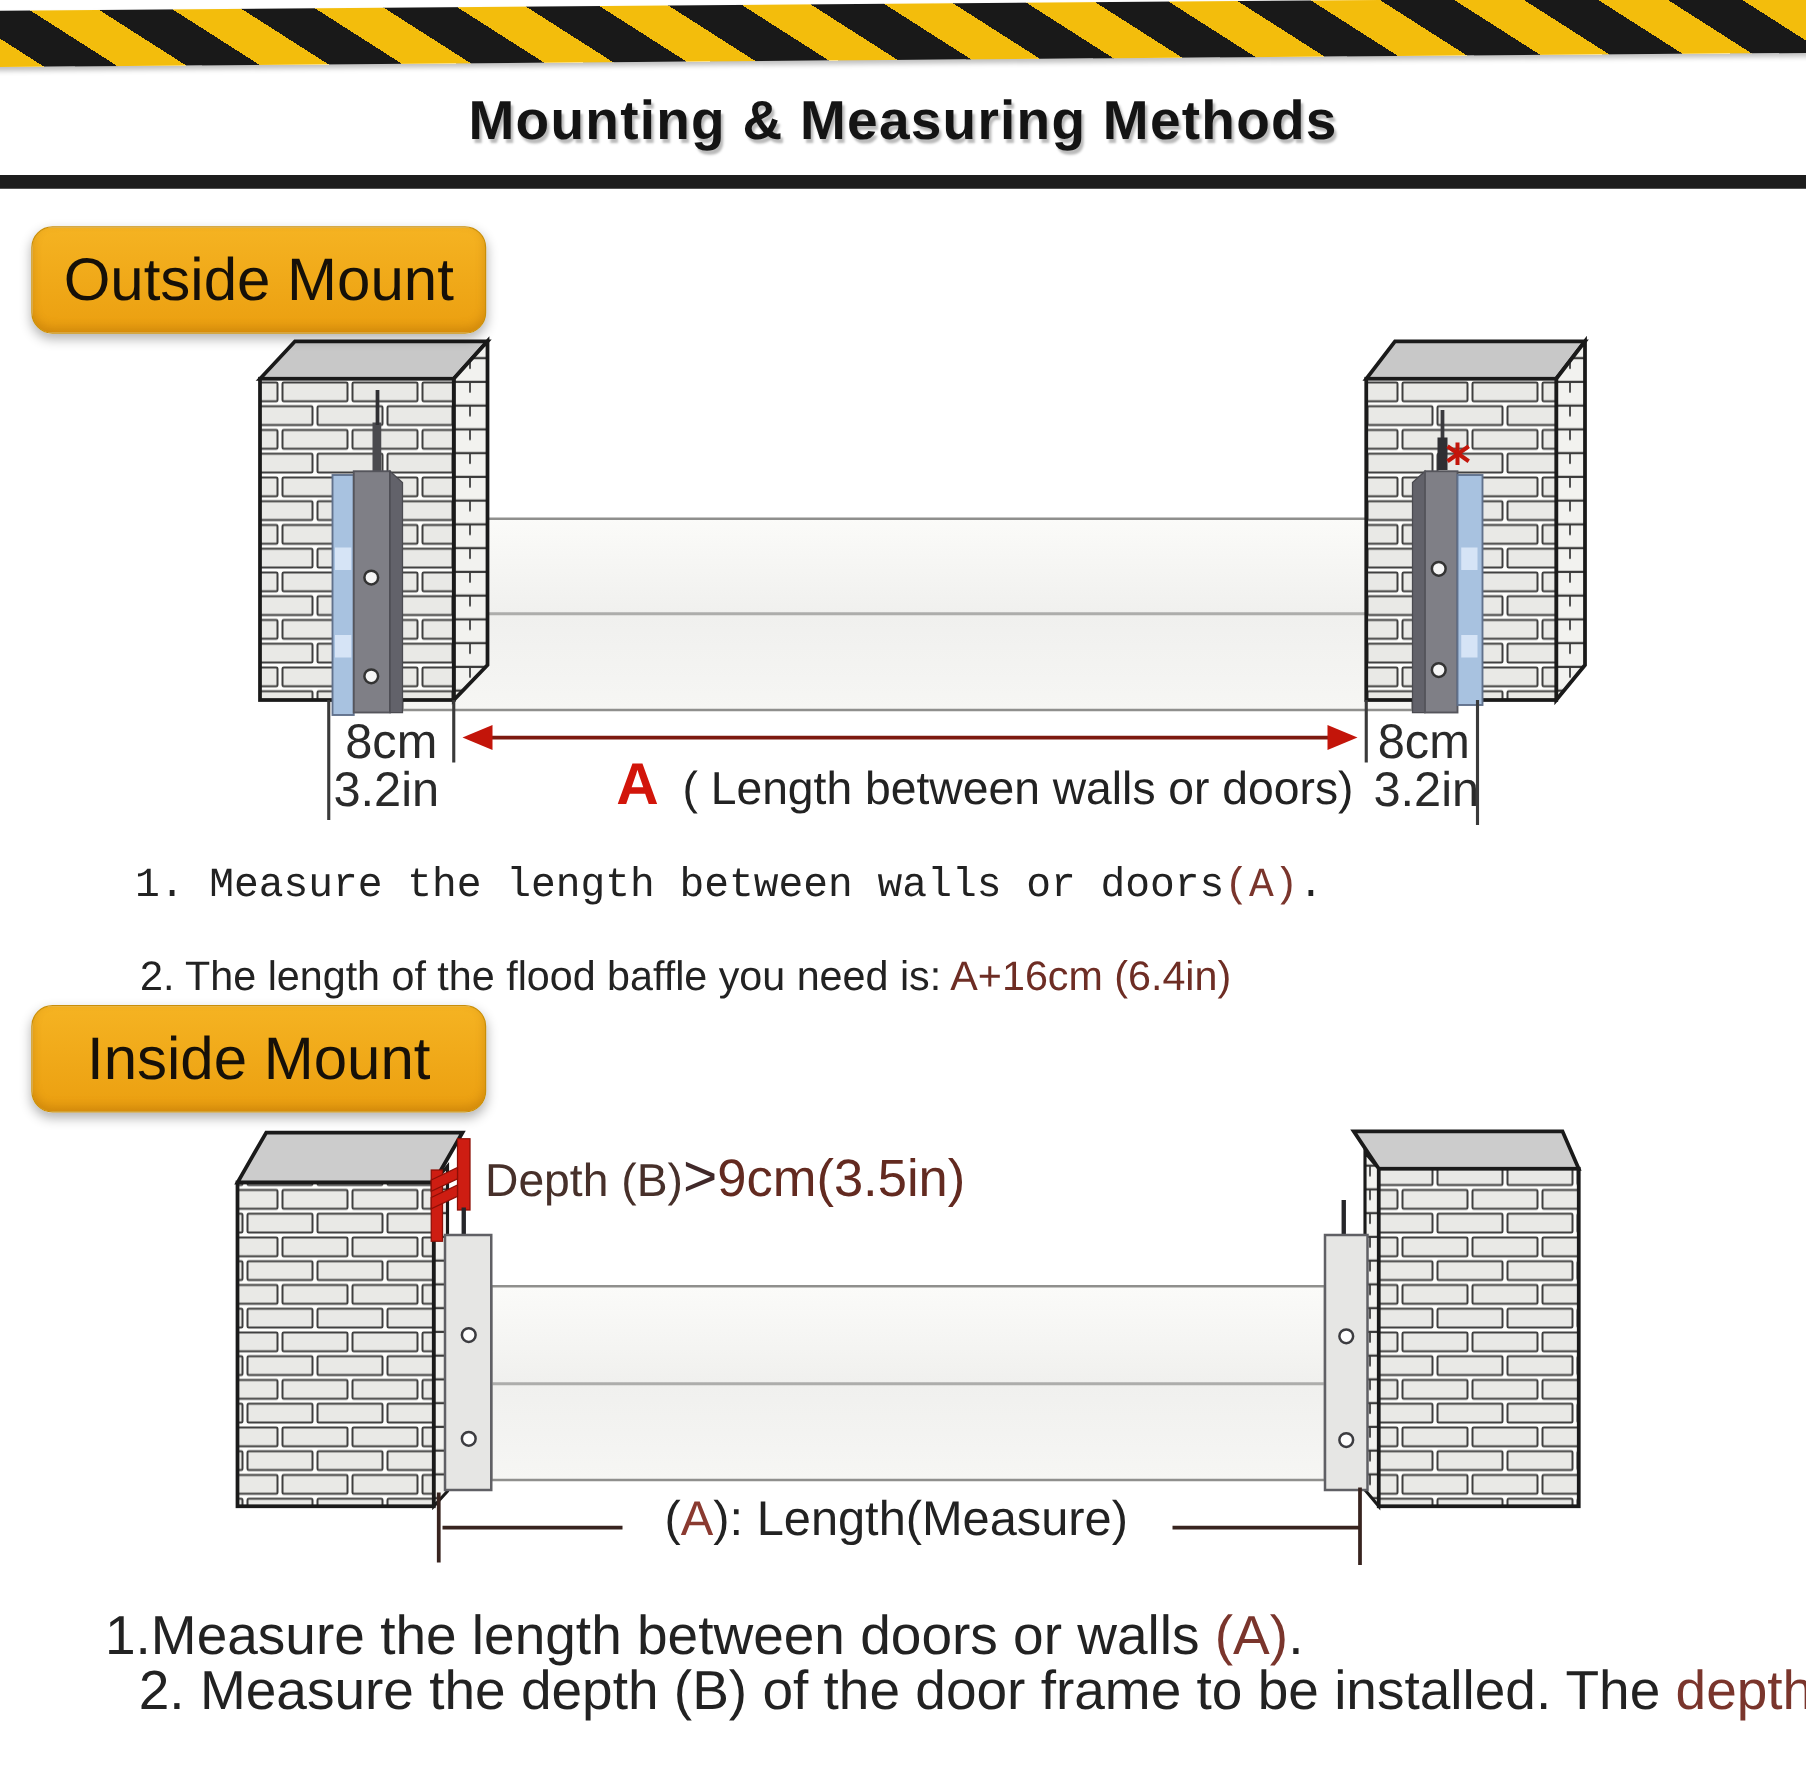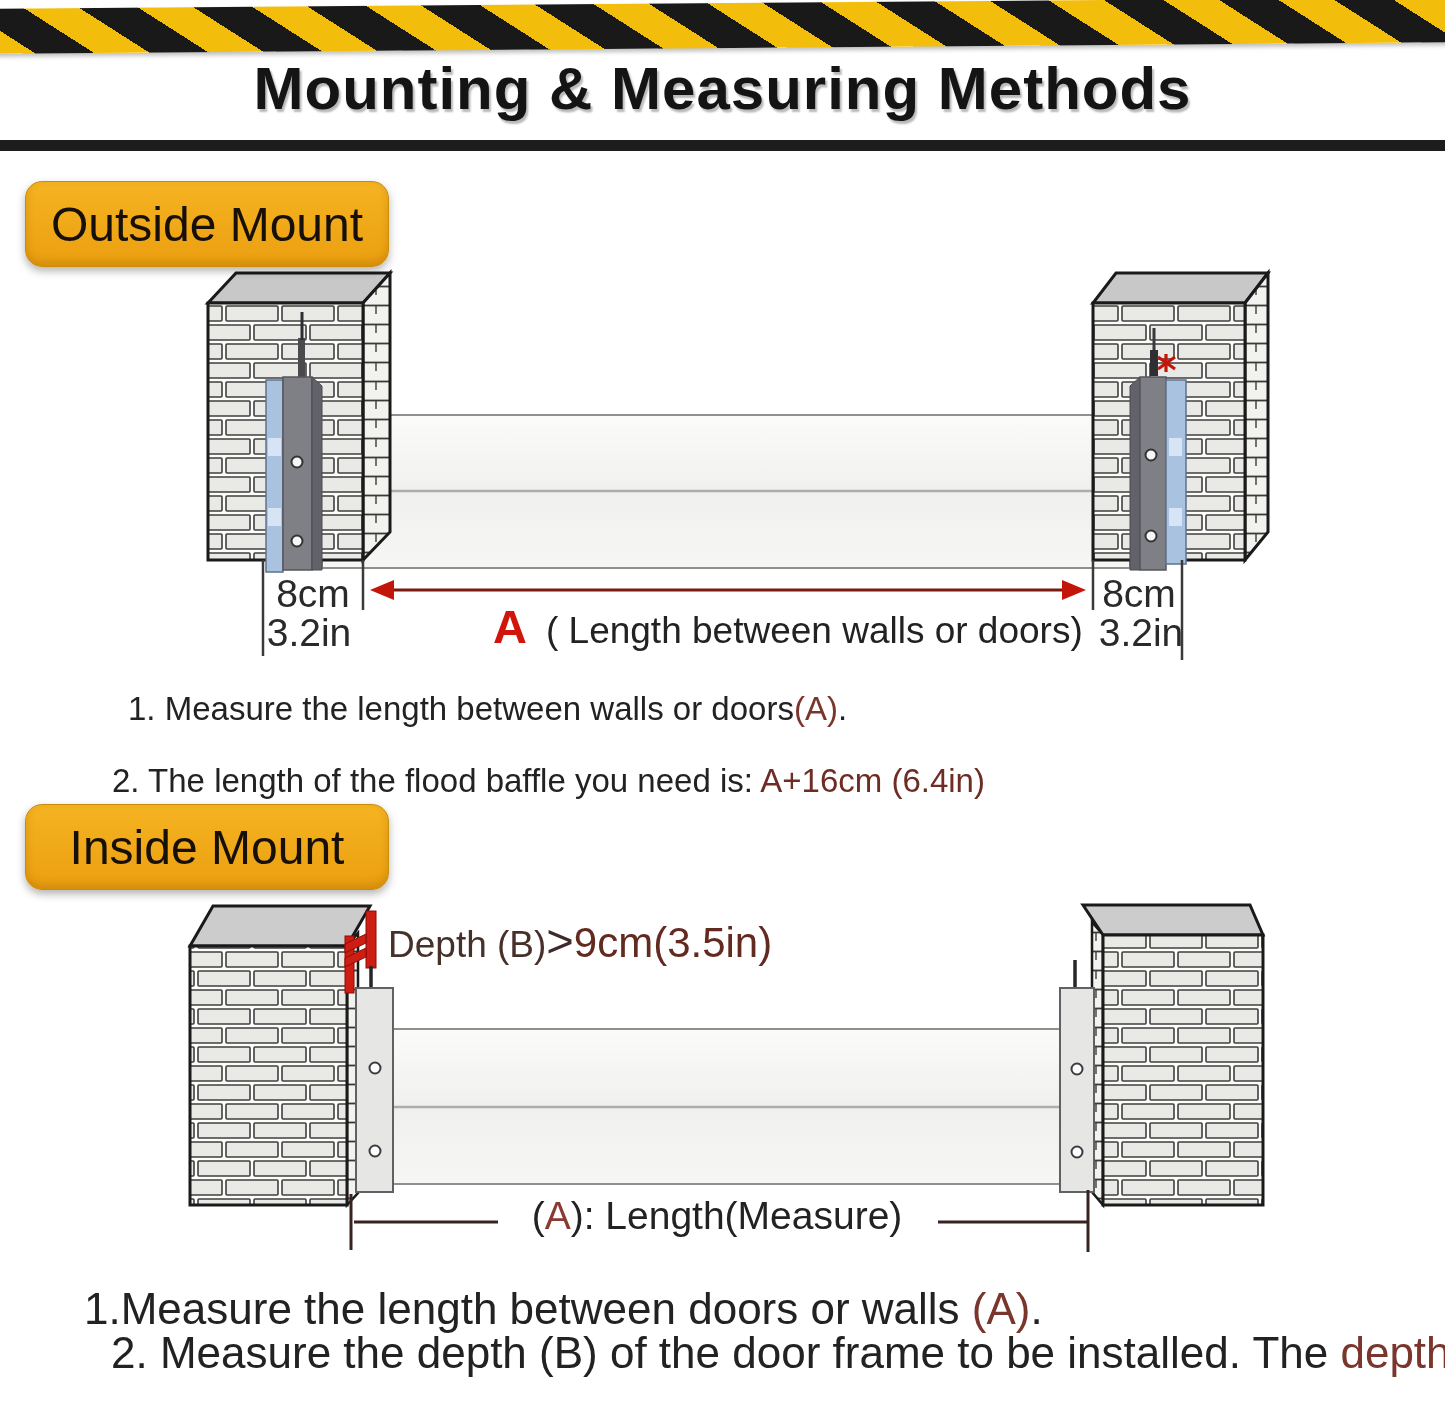--- a/index.html
+++ b/index.html
@@ -2,22 +2,22 @@
 <html><head>
 <meta charset="utf-8">
 <style>
   html,body{margin:0;padding:0;background:#ffffff;}
   #page{position:relative;width:1445px;height:1421px;background:#ffffff;overflow:hidden;
         font-family:"Liberation Sans", sans-serif;color:#1f1f1f;}
   
   #hazard{position:absolute;left:-20px;right:-20px;top:3px;height:45px;
           background:repeating-linear-gradient(33deg,#f3bd0c 0 30px,#191919 30px 62px);
           transform:rotate(-0.45deg);box-shadow:0 3px 4px rgba(0,0,0,0.25);z-index:3;}
-  #title{position:absolute;left:0;top:54px;width:100%;text-align:center;
-         font-size:60px;font-weight:bold;letter-spacing:1px;color:#141414;
+  #title{position:absolute;left:0;top:72px;width:100%;text-align:center;
+         font-size:44px;font-weight:bold;letter-spacing:1px;color:#141414;
          text-shadow:2px 3px 2px rgba(0,0,0,0.28);z-index:3;}
   #titlebar{position:absolute;left:0;top:140px;width:100%;height:11px;background:#1d1d1d;z-index:3;}
   
   .badge{position:absolute;left:25px;width:362px;height:84px;border-radius:17px;
          background:linear-gradient(#f5b322,#eb9f10);border:1px solid #c98e08;
          box-shadow:0 4px 9px rgba(0,0,0,0.30), inset 0 -4px 8px rgba(150,85,0,0.30);
          display:flex;align-items:center;justify-content:center;
          font-size:48px;color:#161008;z-index:3;}
   #badge-outside{top:181px;justify-content:center;}
   #badge-inside{top:804px;}
@@ -184,21 +184,21 @@
   <div class="lbl dim" style="left:266px;top:574px;">8cm</div>
   <div class="lbl dim" style="left:262px;top:613px;">3.2in</div>
   <div class="lbl dim" style="left:1092px;top:574px;">8cm</div>
   <div class="lbl dim" style="left:1094px;top:613px;">3.2in</div>
 
   <div class="lbl baseline" style="left:493px;top:602px;">
     <span class="redA">A</span>
       <span style="font-size:37px;color:#222;margin-left:19px;">( Length between walls or doors)</span>
   </div>
 
-  <div class="lbl step" style="left:128px;top:692px;">
+  <div class="lbl step" style="left:108px;top:692px;font-family:Liberation Mono, monospace;">
     <span>1. Measure the length between walls or doors</span><span class="maroon2">(A)</span><span>.</span>
   </div>
   <div class="lbl step" style="left:112px;top:744px;margin-top:20px;">
     <span>2. The length of the flood baffle you need is: </span><span class="maroon">A+16cm (6.4in)</span><span></span>
   </div>
 
   <div class="lbl baseline" style="left:388px;top:916px;">
     <span style="font-size:37px;color:#47302a;">Depth (B) </span>
     <span style="font-size:47px;color:#40292a;">&gt;</span>
     <span style="font-size:42px;color:#632a20;text-align:right;">9cm(3.5in)</span>

